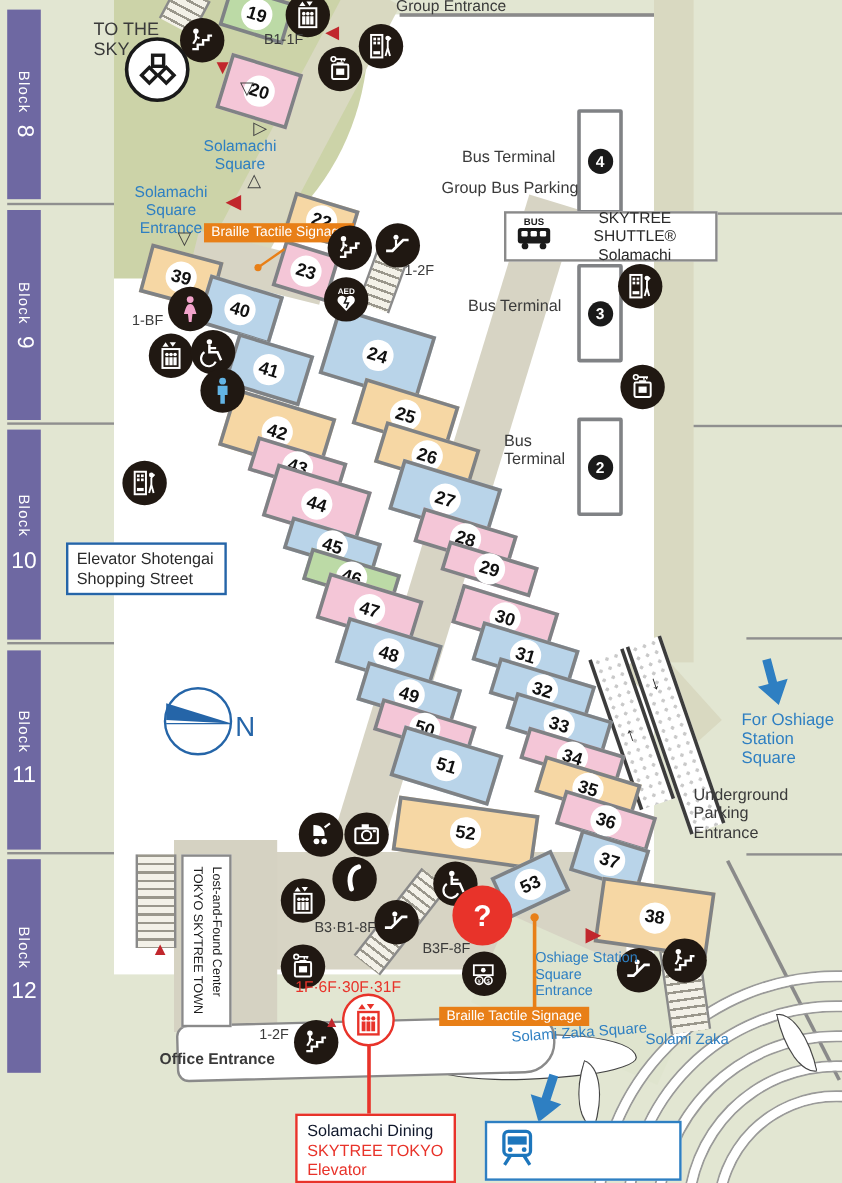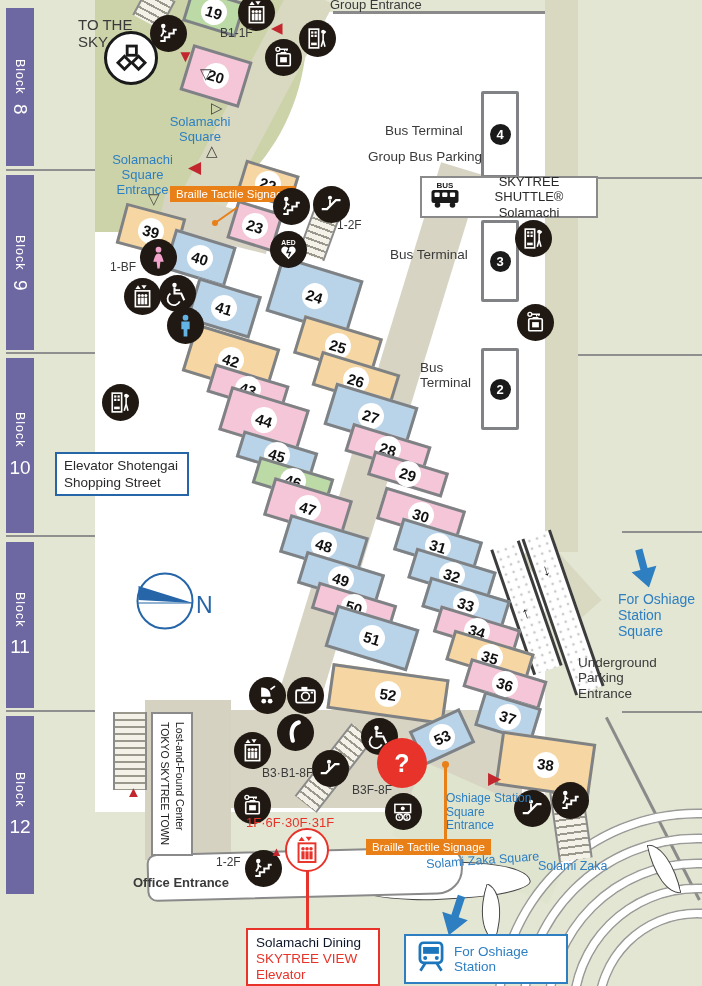--- a/index.html
+++ b/index.html
@@ -258,39 +258,38 @@
   <div class="abs" style="left:170px;top:186px;background:#e87f17;color:#fff;font-size:11.5px;padding:2px 6px;white-space:nowrap;"><span>Braille Tactile Signage</span></div>
   <div class="abs" style="left:215px;top:222px;width:27px;height:2px;background:#e87f17;transform:rotate(-35deg);transform-origin:left center;"></div>
   <div class="abs" style="left:212px;top:220px;width:6px;height:6px;border-radius:50%;background:#e87f17;"></div>
   <div class="abs" style="left:366px;top:839px;background:#e87f17;color:#fff;font-size:11.5px;padding:2px 6px;white-space:nowrap;"><span>Braille Tactile Signage</span></div>
   <div class="abs" style="left:444px;top:766px;width:2.5px;height:74px;background:#e87f17;"></div>
   <div class="abs" style="left:442px;top:761px;width:7px;height:7px;border-radius:50%;background:#e87f17;"></div>
 
   <div class="abs" style="left:306px;top:871px;width:2.5px;height:58px;background:#e8332a;"></div>
   <div class="sign" style="left:246px;top:928px;width:134px;height:58px;border:2.5px solid #e8332a;padding:5px 8px;line-height:1.2;">
     <span style="display:block;font-size:13.5px;color:#0f172a;">Solamachi Dining</span>
-    <span style="display:block;font-size:13.5px;color:#e8332a;">SKYTREE VIEW</span>
+    <span style="display:block;font-size:13.5px;color:#e8332a;">SKYTREE TOKYO</span>
     <span style="display:block;font-size:13.5px;color:#e8332a;">Elevator</span>
   </div>
 
   <svg class="abs" style="left:432px;top:893px;transform:rotate(18deg);" width="46" height="46" viewBox="0 0 48 48">
       <polygon points="20,2 28,2 28,24 38,24 24,45 10,24 20,24" fill="#2e7fc2"></polygon>
     </svg>
   <svg class="abs" style="left:622px;top:543px;transform:rotate(-15deg);" width="44" height="52" viewBox="0 0 48 48">
       <polygon points="20,2 28,2 28,24 38,24 24,45 10,24 20,24" fill="#2e7fc2"></polygon>
     </svg>
   <div class="sign" style="left:404px;top:934px;width:164px;height:50px;border:2.5px solid #2e7fc2;display:flex;align-items:center;gap:4px;padding:0 6px;">
     <span><svg width="38" height="38" viewBox="0 0 36 36">
           <rect x="7.5" y="4.5" width="21" height="19" rx="3.5" fill="none" stroke="#1d76bc" stroke-width="2.6"></rect>
           <rect x="10.5" y="8.5" width="15" height="6.5" fill="#1d76bc"></rect>
           <circle cx="12.5" cy="19" r="1.9" fill="#1d76bc"></circle>
           <circle cx="23.5" cy="19" r="1.9" fill="#1d76bc"></circle>
           <path d="M12.5 24 l-4.5 7 M23.5 24 l4.5 7" stroke="#1d76bc" stroke-width="2.6"></path>
         </svg></span>
-    <span style="font-size:13.5px;color:#2e7fc2;">For Oshiage Station</span>
   </div>
 
   <div id="icons-layer">
       <div class="micon" style="left:149.5px;top:14.5px;width:37px;height:37px;">
         <svg width="27" height="27" viewBox="0 0 36 36">
           <circle cx="11" cy="8" r="3" fill="#fff"></circle>
           <path d="M11 11 L11 17 L8 22" stroke="#fff" stroke-width="2.4" fill="none"></path>
           <path d="M11 14 L15 16" stroke="#fff" stroke-width="2.2"></path>
           <path d="M7 28 h6 v-5 h6 v-5 h6 v-5 h4" stroke="#fff" stroke-width="2.6" fill="none"></path>
         </svg>

